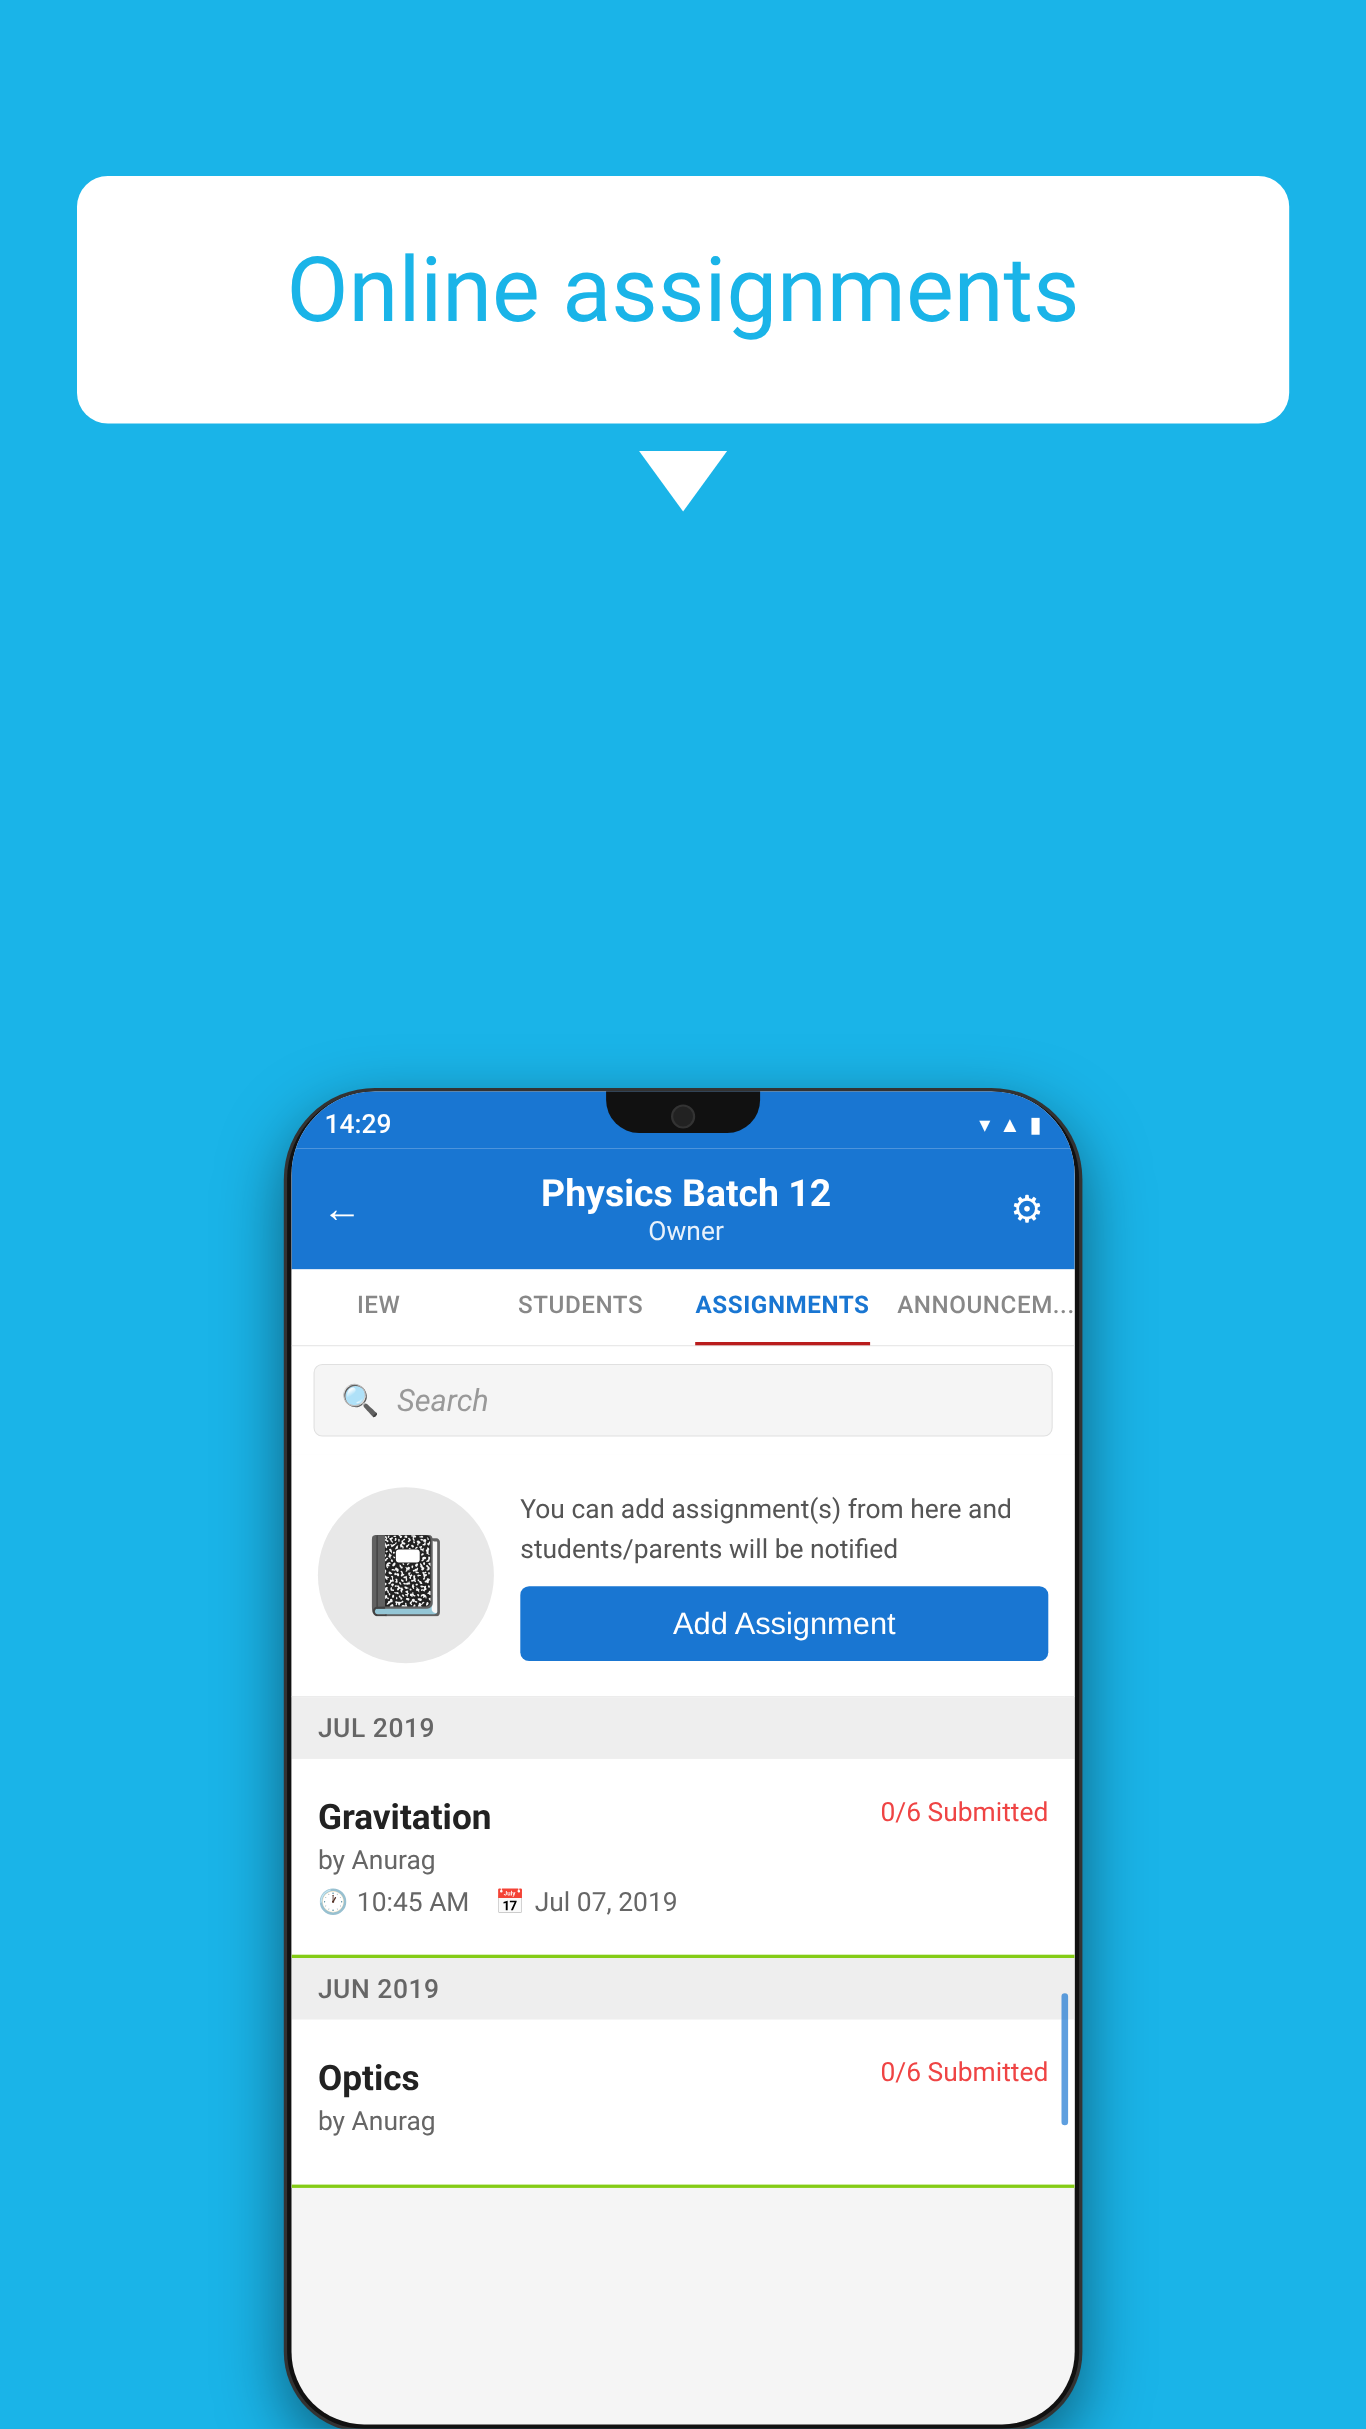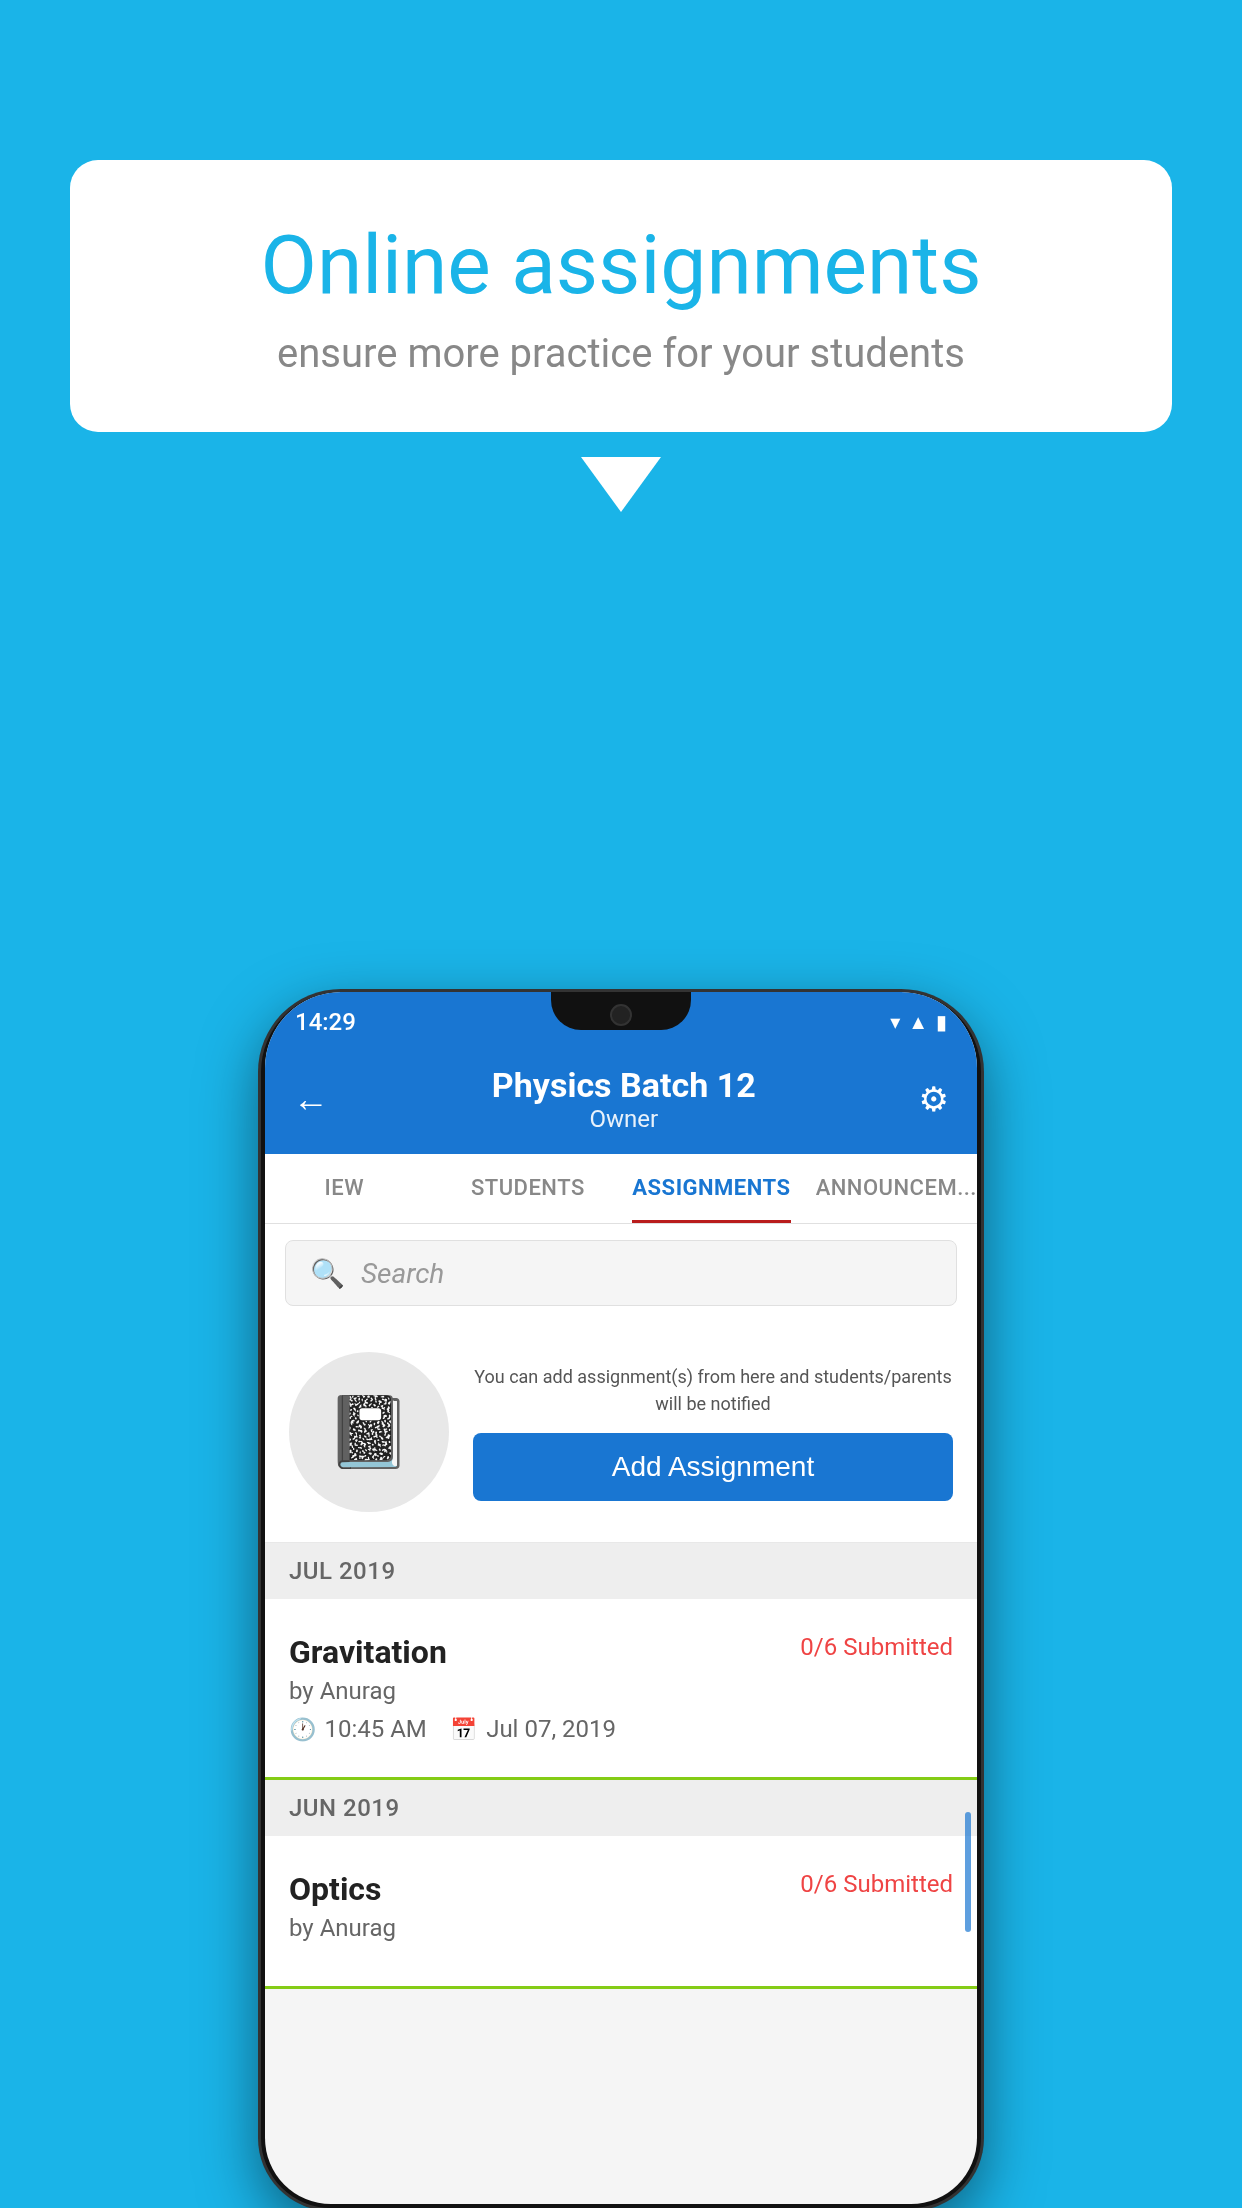--- a/index.html
+++ b/index.html
@@ -252,24 +252,23 @@
       flex-shrink: 0;
     }
     .notebook-icon {
       font-size: 70px;
     }
     .promo-content {
       flex: 1;
     }
     .promo-text {
       color: #555;
-      font-size: 18px;
+      font-size: 24px;
       line-height: 1.5;
       margin-bottom: 16px;
-      text-align: center;
     }
     .add-assignment-btn {
       background: #1976d2;
       color: white;
       border: none;
       border-radius: 8px;
       padding: 18px 30px;
       font-size: 28px;
       font-weight: 500;
       cursor: pointer;
@@ -340,21 +339,20 @@
       border-radius: 3px;
       opacity: 0.7;
     }
   </style>
 </head>
 <body>
 
 <div class="speech-bubble-container">
   <div class="speech-bubble">
     <div class="speech-bubble-title">Online assignments</div>
-    <div class="speech-bubble-subtitle">ensure more practice for your students</div>
   </div>
   <div class="speech-bubble-tail"></div>
 </div>
 
 <div class="phone-frame">
   <div class="phone-notch">
     <div class="phone-camera"></div>
   </div>
 
   <div class="phone-screen">

